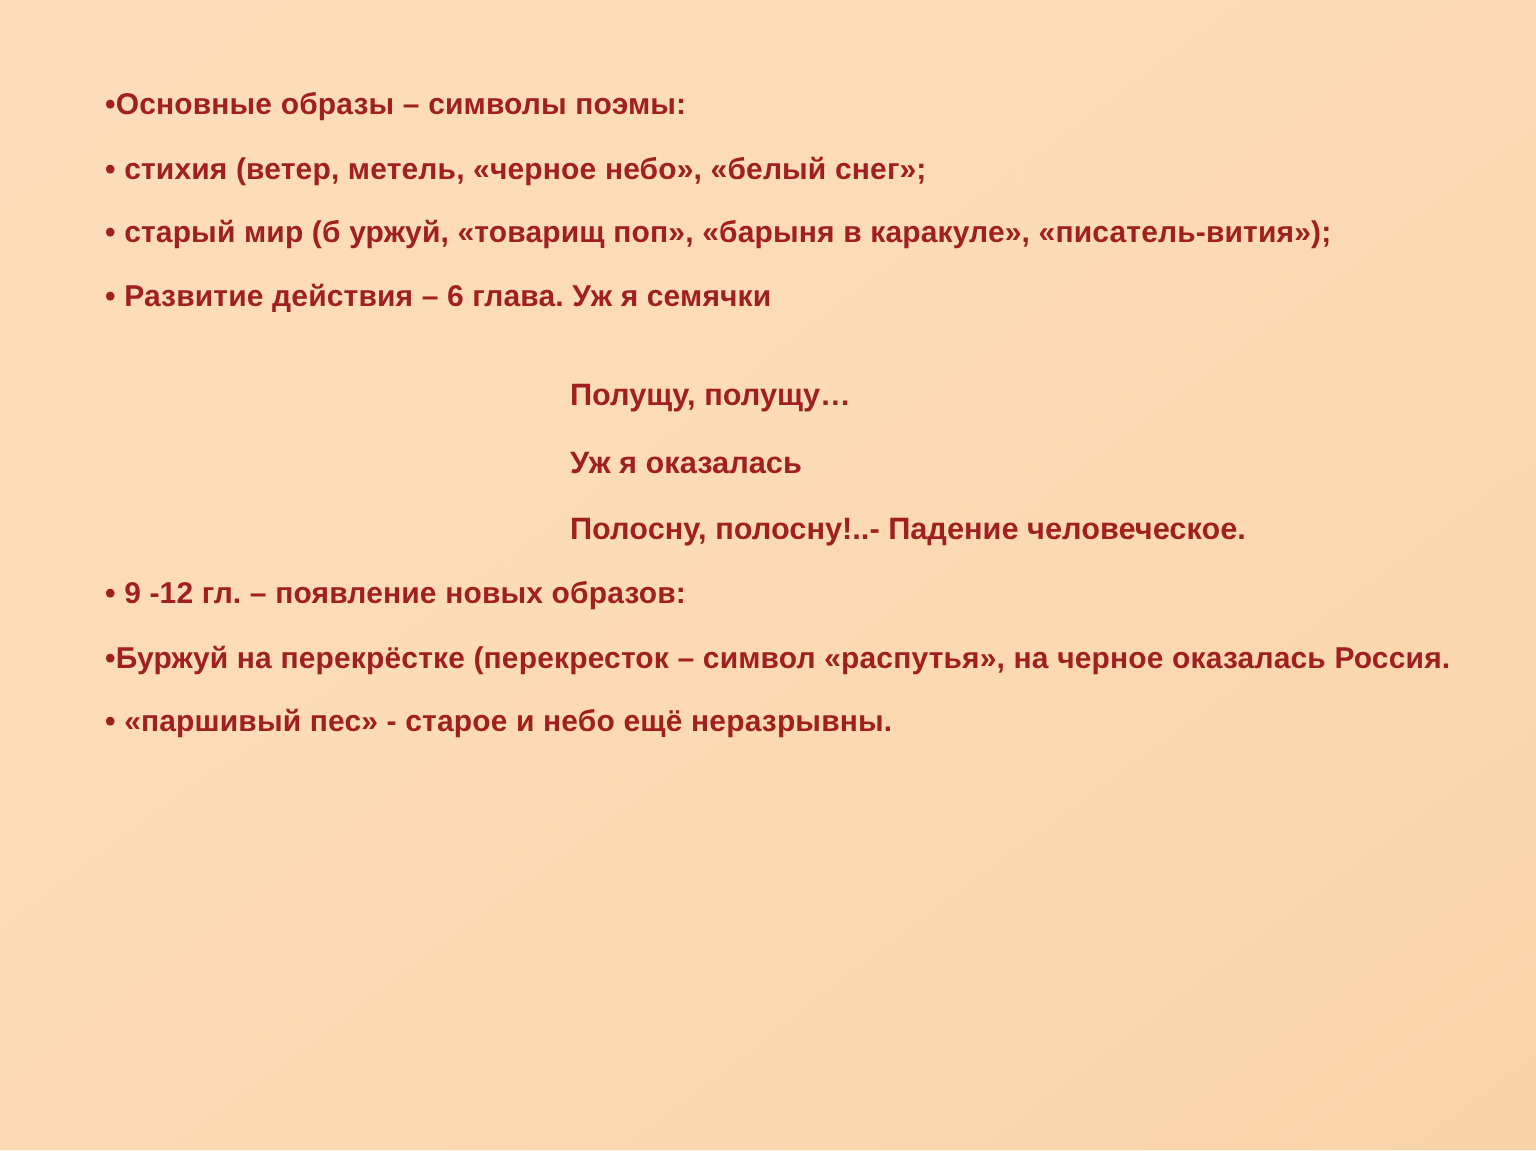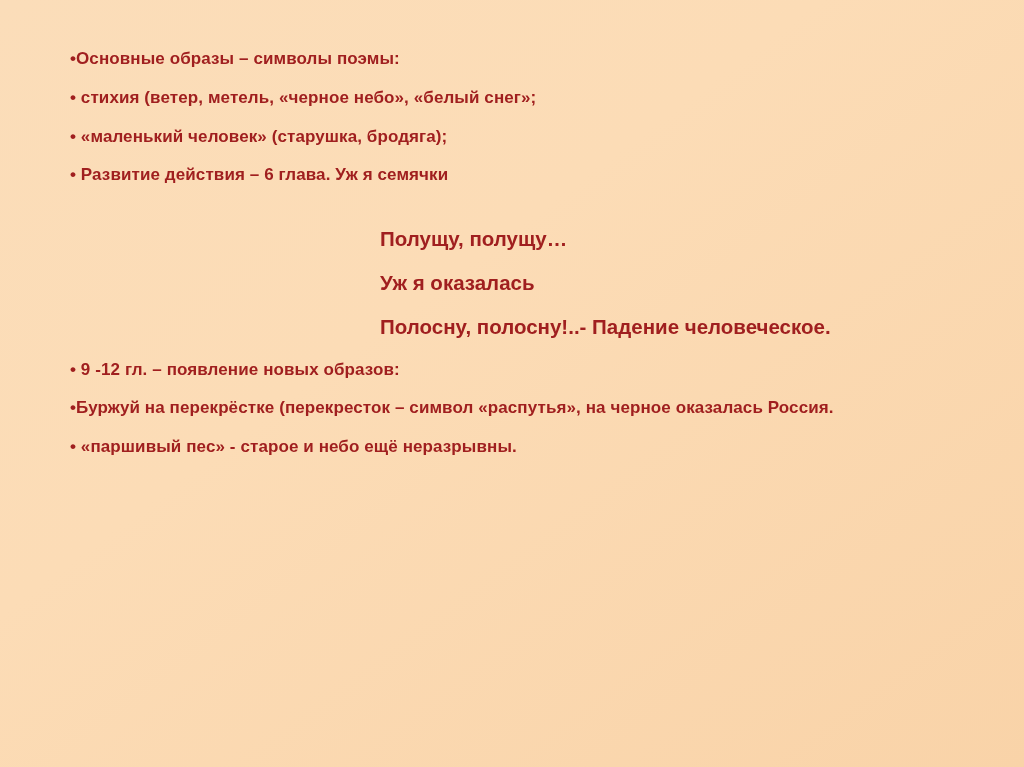--- a/index.html
+++ b/index.html
@@ -21,24 +21,24 @@
     overflow: hidden;
   }
   .content {
     position: absolute;
     left: 70px;
     top: 48px;
     right: 48px;
   }
   .line {
     color: #a01f1f;
-    font-size: 17px;
+    font-size: 20px;
     font-weight: bold;
     line-height: 1.28;
-    margin: 0 0 17px 0;
+    margin: 10px 0 17px 0;
     letter-spacing: 0.1px;
   }
   .verse {
     color: #a01f1f;
     font-size: 20.5px;
     font-weight: bold;
     line-height: 1.28;
     margin: 0 0 18px 0;
     padding-left: 310px;
   }
@@ -49,21 +49,21 @@
   }
 </style>
 </head>
 <body>
 
 <div class="slide">
   <div class="content">
 
     <p class="line">•Основные образы – символы поэмы:</p>
     <p class="line">• стихия (ветер, метель, «черное небо», «белый снег»;</p>
-    <p class="line">• «маленький человек» (старушка, бродяга);</p>
+    <p class="line">• старый мир (б уржуй, «товарищ поп», «барыня в каракуле», «писатель-вития»);</p>
     <p class="line">• Развитие действия – 6 глава. Уж я семячки</p>
 
     <p class="verse first">Полущу, полущу…</p>
     <p class="verse">Уж я оказалась</p>
     <p class="verse"><span>Полосну, полосну!..- </span><span class="underline">Падение человеческое.</span></p>
 
     <p class="line">• 9 -12 гл. – появление новых образов:</p>
     <p class="line">•Буржуй на перекрёстке (перекресток – символ «распутья», на черное оказалась Россия.</p>
     <p class="line">• «паршивый пес» - старое и небо ещё неразрывны.</p>
 

